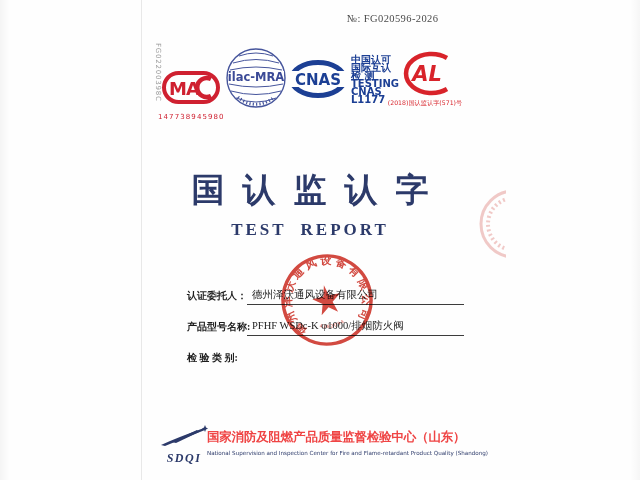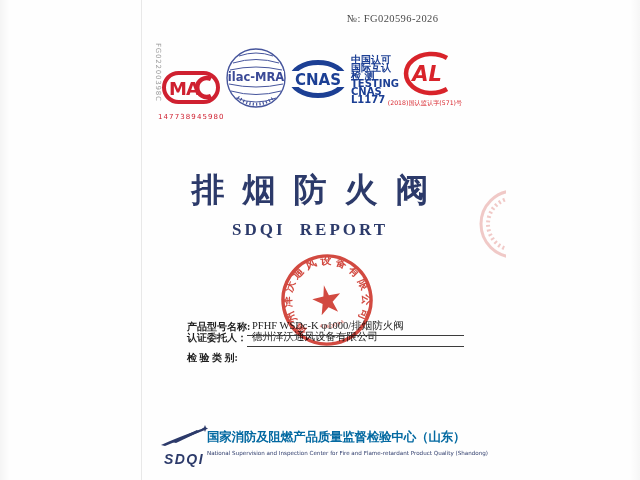--- a/index.html
+++ b/index.html
@@ -36,39 +36,39 @@
 
   .title-block{position:absolute;left:160px;top:168px;width:300px;text-align:center;
     color:#2c3a6a;}
   .title-zh{font-size:33px;font-weight:bold;letter-spacing:18px;padding-left:18px;
     white-space:nowrap;}
   .title-en{font-size:17px;font-weight:bold;letter-spacing:3px;word-spacing:7px;
     margin-top:7px;}
 
   .form-row{position:absolute;left:187px;width:277px;display:flex;align-items:flex-end;
     color:#222;}
-  .form-row.r1{top:288px;margin-top:42px;}
+  .form-row.r1{top:288px;}
   .form-row.r2{top:319px;}
   .form-row.r3{top:351px;}
   .form-label{flex:none;width:60px;font-size:10px;font-weight:600;color:#1d1d1d;
     padding-bottom:2px;white-space:nowrap;}
   .form-value-cell{flex:1;border-bottom:1px solid #3c3c3c;padding:0 0 2px 5px;
     font-size:10.5px;white-space:nowrap;}
 
   .seal{position:absolute;left:280px;top:253px;width:94px;height:94px;
     transform:rotate(-12deg);opacity:.92;mix-blend-mode:multiply;}
   .partial-seal{position:absolute;left:474px;top:186px;width:32px;height:76px;
     overflow:hidden;opacity:.35;}
 
   .footer-logo{position:absolute;left:159px;top:425px;width:50px;text-align:center;
     color:#2c3a6a;}
-  .footer-logo-text{font-size:14px;font-weight:bold;font-style:italic;
-    letter-spacing:1.5px;font-family:Liberation Sans, sans-serif;margin-top:-1px;}
+  .footer-logo-text{font-size:12px;font-weight:bold;font-style:italic;
+    letter-spacing:1.5px;font-family:Liberation Serif, serif;margin-top:-1px;}
   .footer-zh{position:absolute;left:207px;top:429px;font-size:12.5px;font-weight:bold;
-    color:#0369a1;letter-spacing:-.2px;white-space:nowrap;}
+    color:#ef4444;letter-spacing:-.2px;white-space:nowrap;}
   .footer-en{position:absolute;left:207px;top:450px;font-size:5.6px;color:#2c3a6a;
     font-family:"DejaVu Sans",sans-serif;white-space:nowrap;}
 </style>
 </head>
 <body>
 
 <div class="doc">
 
   <div class="page-edge"></div>
   <div class="edge-shade l"></div>
@@ -120,22 +120,22 @@
 
   <div class="mark mark-cal">
     <svg width="58" height="47" viewBox="0 0 58 47">
       <path d="M 49 8 A 25.5 19.5 0 1 0 49 39" fill="none" stroke="#d8232a" stroke-width="4.5"></path>
       <text x="29" y="31" text-anchor="middle" font-size="21" font-weight="bold" font-style="italic" fill="#d8232a" font-family="DejaVu Sans, sans-serif">AL</text>
     </svg>
   </div>
   <div class="cal-caption">(2018)国认监认字(571)号</div>
 
   <div class="title-block">
-    <div class="title-zh">排烟防火阀</div>
-    <div class="title-en">SDQI REPORT</div>
+    <div class="title-zh">国认监认字</div>
+    <div class="title-en">TEST REPORT</div>
   </div>
 
   <div class="form-row r1">
     <span class="form-label">认证委托人：</span>
     <span class="form-value-cell">德州泽沃通风设备有限公司</span>
   </div>
   <div class="form-row r2">
     <span class="form-label">产品型号名称:</span>
     <span class="form-value-cell">PFHF WSDc-K φ1000/排烟防火阀</span>
   </div>

